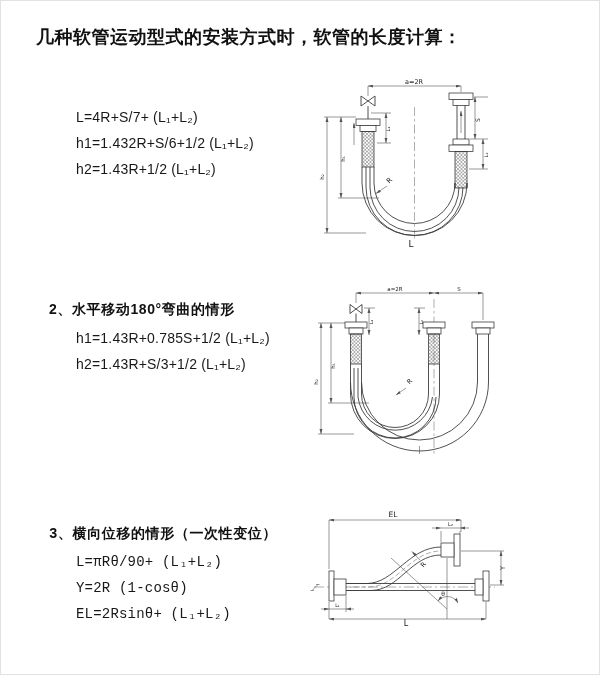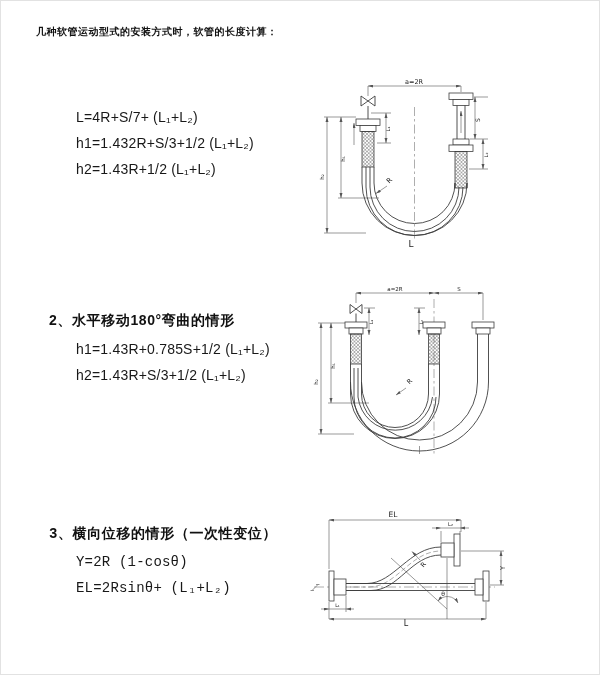--- a/index.html
+++ b/index.html
@@ -2,26 +2,26 @@
 <html><head>
 <meta charset="utf-8">
 <style>
   html,body{margin:0;padding:0;background:#f2f2f2;}
   .page{
     position:relative;width:600px;height:675px;background:#ffffff;
     border:1px solid #e2e2e2;box-sizing:border-box;overflow:hidden;
     font-family:"Liberation Sans","DejaVu Sans",sans-serif;color:#131313;
   }
   .title{
-    position:absolute;left:35px;top:24px;font-size:10px;font-weight:700;
+    position:absolute;left:35px;top:24px;font-size:18px;font-weight:700;
     letter-spacing:.5px;color:#111;
   }
   .sec{position:absolute;left:48px;width:270px;}
   .sec1{top:103px;}
-  .sec2{top:311px;}
+  .sec2{top:300px;}
   .sec3{top:524px;font-family:Liberation Mono, monospace;}
   .sec-heading{font-size:14px;font-weight:700;letter-spacing:.6px;height:20px;margin-bottom:4px;color:#111;white-space:nowrap;}
   .formula{font-size:14px;height:26px;display:flex;align-items:center;padding-left:27px;letter-spacing:.2px;white-space:nowrap;color:#181818;}
   svg.diag{position:absolute;overflow:visible;}
   .draw line,.draw path{stroke:#3d3d3d;stroke-width:.9;fill:none;}
   .draw rect{stroke:#3d3d3d;stroke-width:.8;fill:#ffffff;}
   .draw rect.hatch1{fill:url(#hb1);}
   .draw rect.hatch2{fill:url(#hb2);}
   .dim line,.dim path{stroke:#555;stroke-width:.6;fill:none;}
   .cl line,.cl path{stroke:#6a6a6a;stroke-width:.55;fill:none;}
@@ -29,32 +29,33 @@
 </style>
 </head>
 <body>
 
 <div class="page">
 
   <div class="title">几种软管运动型式的安装方式时，软管的长度计算：</div>
 
   <div class="sec sec1">
     <div class="formula">L=4R+S/7+ (L₁+L₂)</div>
-    <div class="formula">h1=1.432R+S/3+1/2 (L₁+L₂)</div>
+    <div class="formula">h1=1.432R+S/6+1/2 (L₁+L₂)</div>
     <div class="formula">h2=1.43R+1/2 (L₁+L₂)</div>
   </div>
 
   <div class="sec sec2">
     <div class="sec-heading">2、水平移动180°弯曲的情形</div>
     <div class="formula">h1=1.43R+0.785S+1/2 (L₁+L₂)</div>
     <div class="formula">h2=1.43R+S/3+1/2 (L₁+L₂)</div>
   </div>
 
   <div class="sec sec3">
     <div class="sec-heading">3、横向位移的情形（一次性变位）</div>
+    <div class="formula">L=πRθ/90+ (L₁+L₂)</div>
     <div class="formula">Y=2R (1-cosθ)</div>
     <div class="formula">EL=2Rsinθ+ (L₁+L₂)</div>
   </div>
 
   <svg class="diag" style="left:310px;top:70px;" width="290" height="200" viewBox="0 0 290 200">
     <defs>
       <marker id="a1e" markerUnits="userSpaceOnUse" markerWidth="6" markerHeight="4" refX="5" refY="1.5" orient="auto">
         <path d="M0,0 L5,1.5 L0,3 Z" fill="#555"></path>
       </marker>
       <marker id="a1s" markerUnits="userSpaceOnUse" markerWidth="6" markerHeight="4" refX="0" refY="1.5" orient="auto">

